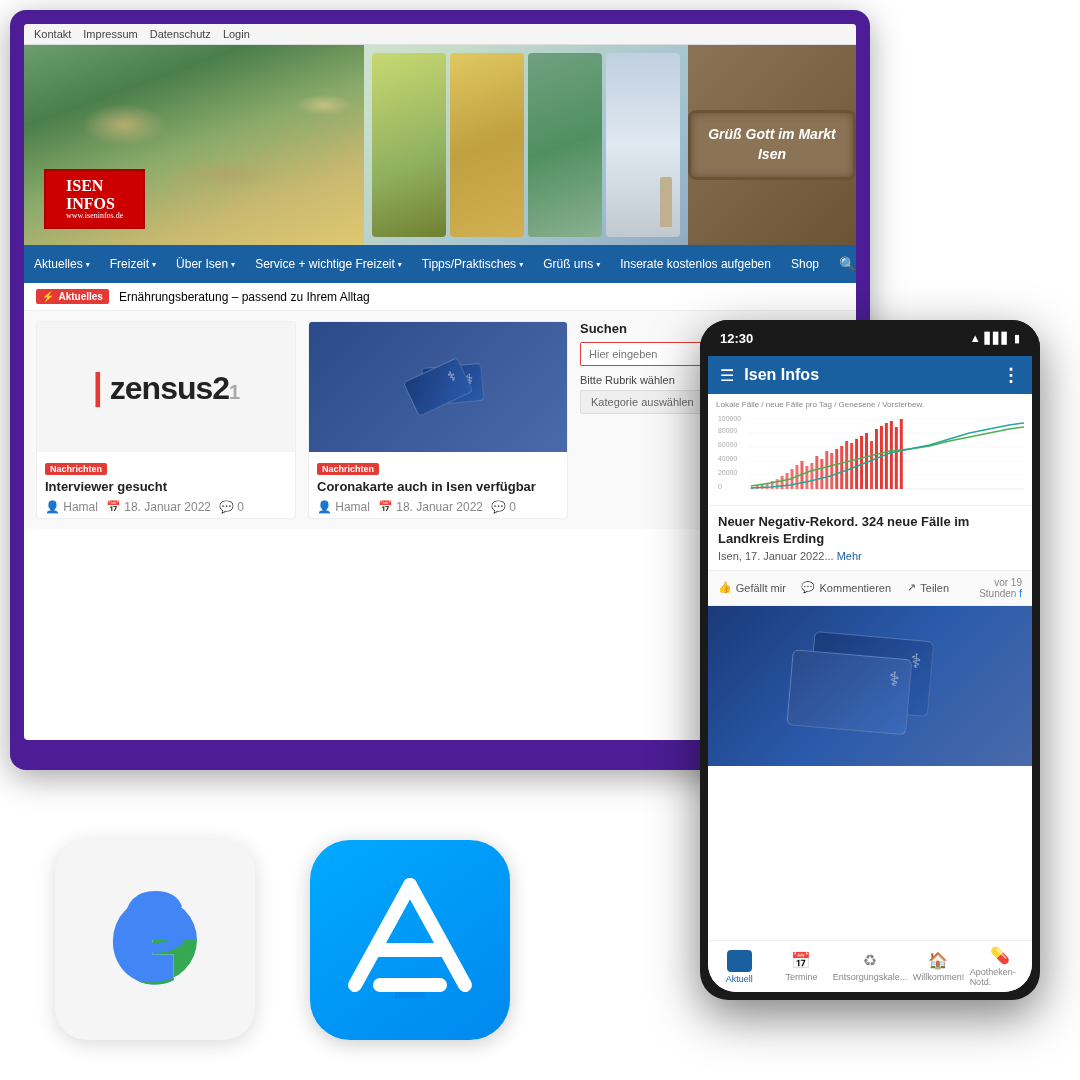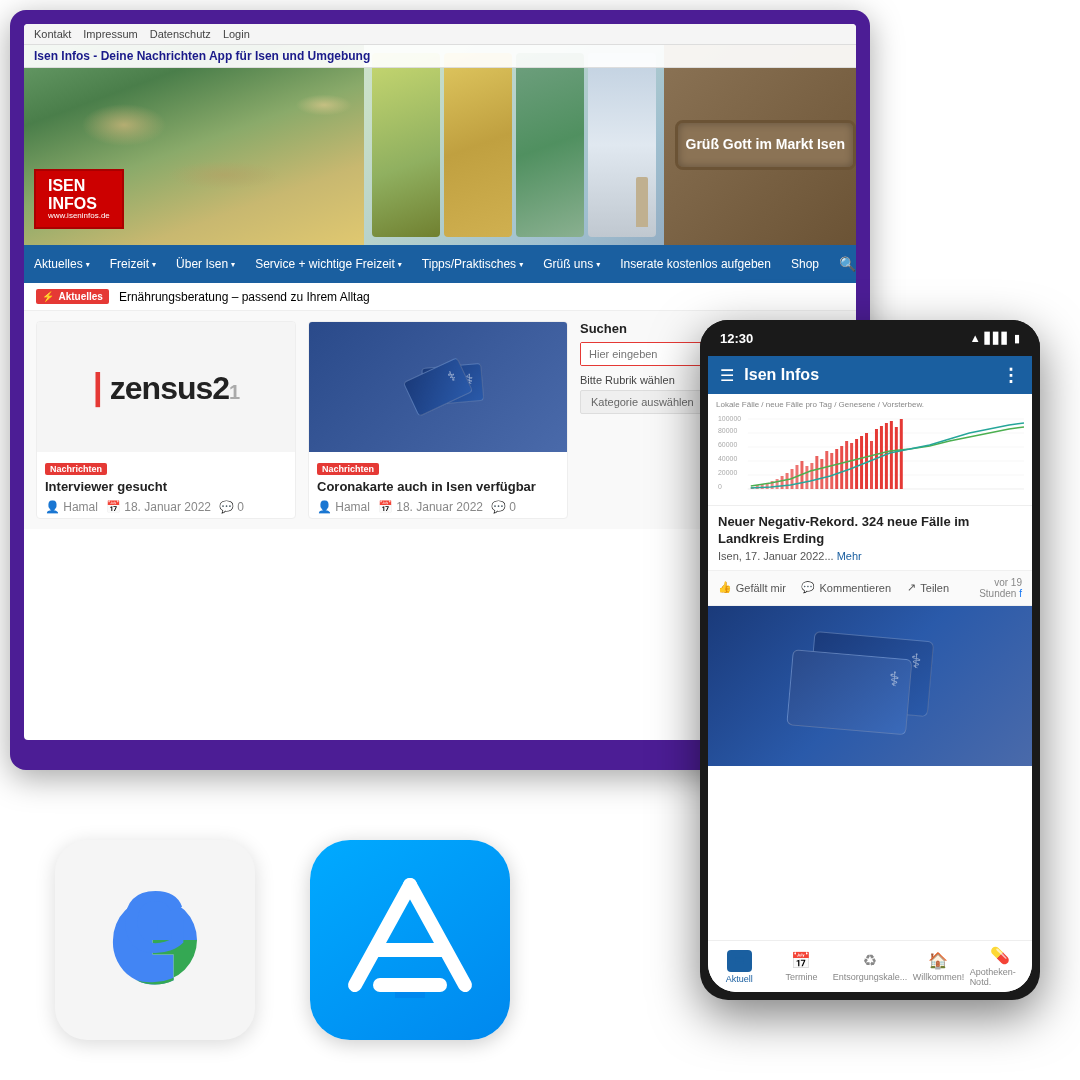--- a/index.html
+++ b/index.html
@@ -76,28 +76,29 @@
       position: absolute;
       top: 0; left: 0; right: 0; bottom: 0;
       background:
         radial-gradient(ellipse 60px 30px at 100px 80px, rgba(200,180,120,0.8) 0%, transparent 70%),
         radial-gradient(ellipse 80px 20px at 200px 130px, rgba(180,160,100,0.6) 0%, transparent 70%),
         radial-gradient(ellipse 40px 15px at 300px 60px, rgba(220,200,140,0.7) 0%, transparent 70%);
     }
     .isen-infos-logo {
       position: absolute;
       bottom: 16px;
-      left: 10px;
+      left: 20px;
       background: #cc0000;
       color: #fff;
       font-weight: bold;
       font-size: 16px;
       line-height: 1.1;
-      padding: 6px 12px;
+      padding: 6px 20px;
       border: 2px solid #aa0000;
+      font-family: Liberation Serif, serif;
     }
     .isen-infos-logo .small-text {
       font-size: 8px;
       font-weight: normal;
       display: block;
     }
     .banner-middle {
       flex: 1;
       position: relative;
       overflow: hidden;
@@ -124,26 +125,27 @@
       content: '';
       position: absolute;
       bottom: 10px;
       right: 8px;
       width: 12px;
       height: 50px;
       background: #c0b090;
       border-radius: 2px 2px 0 0;
     }
     .banner-right {
-      width: 192px;
+      width: 168px;
       background: linear-gradient(135deg, #8B7355 0%, #6B5335 100%);
       display: flex;
       align-items: center;
       justify-content: flex-end;
       position: relative;
+      font-style: italic;
     }
     .gruss-gott-sign {
       background: #8B7355;
       border: 3px solid #6B5335;
       border-radius: 8px;
       padding: 12px 8px;
       text-align: center;
       color: #fff;
       font-size: 14px;
       font-weight: bold;
@@ -570,23 +572,20 @@
 
       <div class="site-topbar">
         <a>Kontakt</a>
         <a>Impressum</a>
         <a>Datenschutz</a>
         <a>Login</a>
       </div>
 
       <div class="site-banner">
 
-        <div style="position:absolute;top:0;left:0;right:0;background:rgba(255,255,255,0.92);padding:4px 10px;font-size:12px;font-weight:bold;color:#1a1a8a;z-index:2;border-bottom:1px solid #ddd;">
-          <span>Isen Infos - Deine Nachrichten App für Isen und Umgebung</span>
-        </div>
 
         <div class="banner-aerial">
           <div class="isen-infos-logo">
             <span>ISEN</span><br>
             <span>INFOS</span>
             <span class="small-text">www.iseninfos.de</span>
           </div>
         </div>
 
         <div class="banner-middle">

